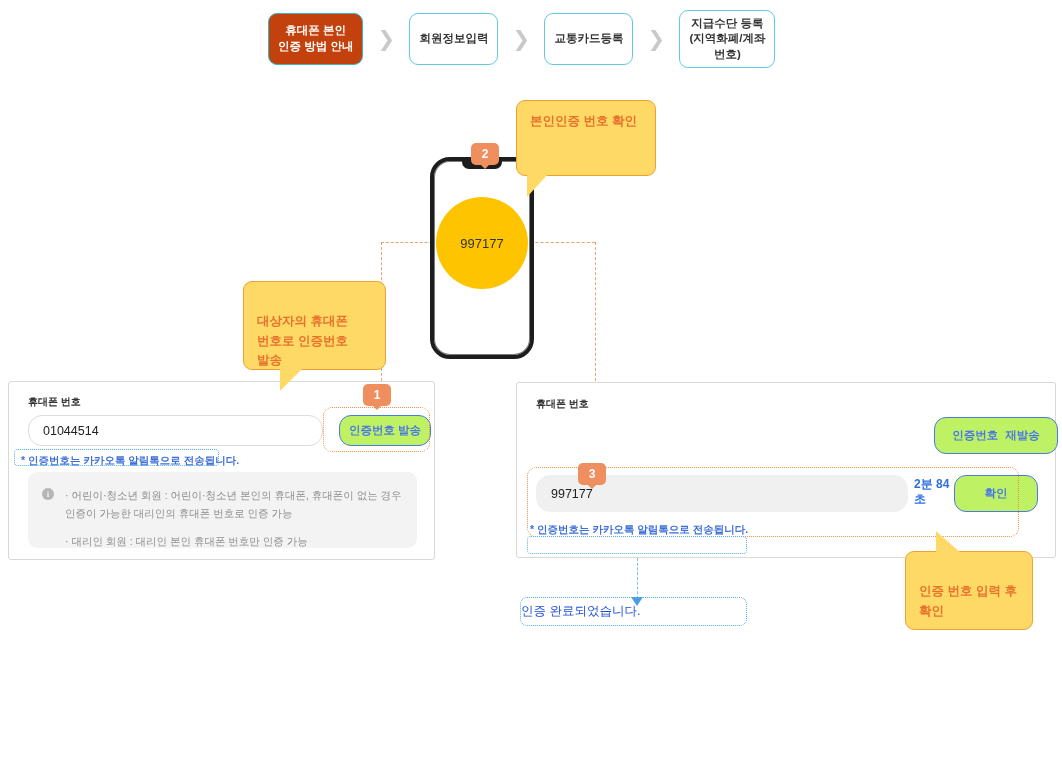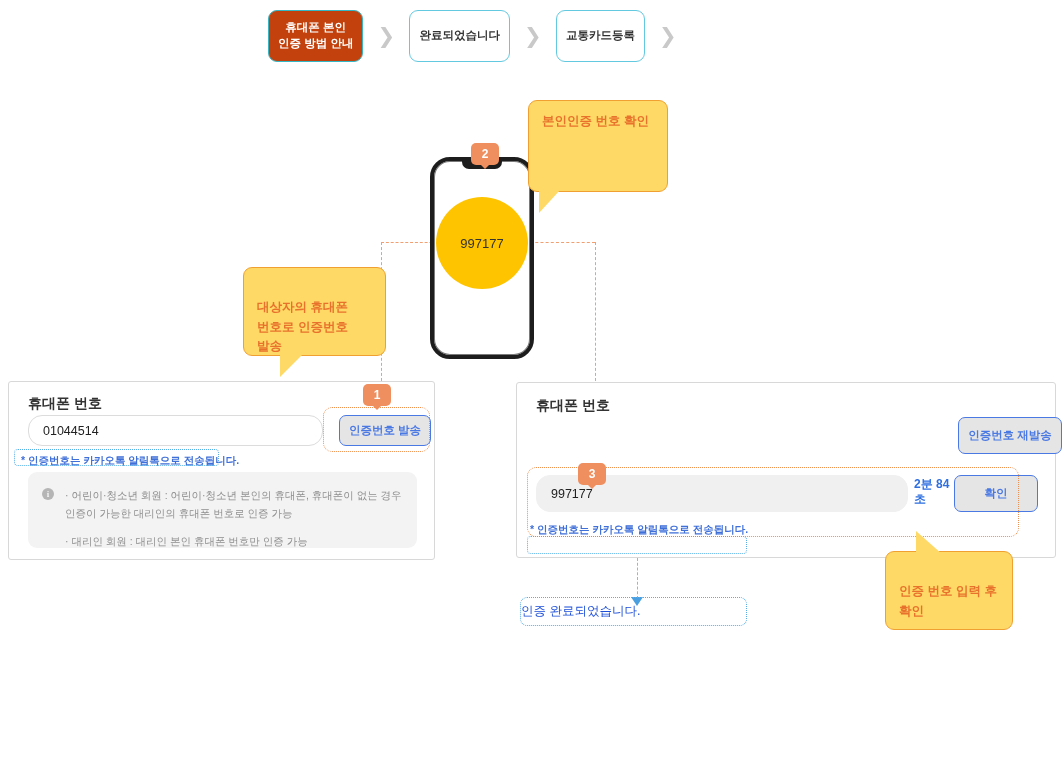--- a/index.html
+++ b/index.html
@@ -112,37 +112,37 @@
   }
   .tail { position:absolute; width:0; height:0; }
 
   
   .card {
     position:absolute;
     background:#ffffff;
     border:1px solid #d8d8d8;
     border-radius:3px;
   }
-  .field-label { font-size:14px; font-weight:700; color:#333; }
+  .field-label { font-size:10px; font-weight:700; color:#333; }
   .textbox {
     border-radius:14px;
     display:flex; align-items:center;
     padding:8px 14px;
     font-size:12.5px; color:#222;
   }
   .tb-white { background:#ffffff; border:1px solid #dcdcdc; }
   .tb-blue  { background:#e4ecfb; border:1px solid #e4ecfb; }
   .tb-gray  { background:#f0f0f0; border:1px solid #f0f0f0; }
   .btn-outline {
     border:1.4px solid #4b79e4;
-    border-radius:7px;
+    border-radius:12px;
     color:#4b79e4;
     font-size:11.5px; font-weight:700;
     display:flex; align-items:center; justify-content:center;
-    background:#e5e5e5;
+    background:#bef264;
   }
   .note-blue { font-size:10.5px; color:#3f6fd8; font-weight:700; }
   .infobox {
     background:#f3f3f3; border-radius:9px;
     padding:14px 12px 14px 14px;
   }
   .info-icon {
     width:12px;height:12px;border-radius:50%;
     background:#b5b5b5;color:#f3f3f3;
     font-size:9px;font-weight:700;line-height:12px;text-align:center;
@@ -168,24 +168,27 @@
 </style>
 </head>
 <body>
 
 <div class="stage">
 
   <div class="steps">
     <div class="step active">휴대폰 본인
 인증 방법 안내</div>
     <div class="chev">❯</div>
-    <div class="step">완료되었습니다</div>
+    <div class="step">회원정보입력</div>
     <div class="chev">❯</div>
     <div class="step">교통카드등록</div>
     <div class="chev">❯</div>
+    <div class="step tall">지급수단 등록
+(지역화폐/계좌
+번호)</div>
   </div>
 
   <div class="dash-v" style="left:381px; top:242px; height:144px;"></div>
   <div class="dash-h" style="left:381px; top:242px; width:66px;"></div>
   <div class="arrow-r" style="left:444px; top:237px;"></div>
 
   <div class="dash-h" style="left:525px; top:242px; width:70px;"></div>
   <div class="dash-v" style="left:595px; top:242px; height:144px;"></div>
 
   <div class="dash-v-dot" style="left:595px; top:386px; height:68px;"></div>
@@ -195,28 +198,28 @@
     <div class="notch"></div>
   </div>
   <div class="otp-circle">
     <span>997177</span>
   </div>
 
   <div class="badge" style="left:471px; top:143px;">
     <span>2</span>
   </div>
 
-  <div class="callout" style="left:528px; top:100px; width:140px; height:92px;">
+  <div class="callout" style="left:516px; top:100px; width:140px; height:76px;">
     <span>본인인증 번호 확인</span>
     <span class="tail" style="left:10px; bottom:-22px;
       border-left:0 solid transparent; border-right:22px solid transparent;
       border-top:24px solid #ffd966;"></span>
   </div>
 
-  <div class="callout" style="left:243px; top:267px; width:143px; height:89px; white-space:pre-line;">
+  <div class="callout" style="left:243px; top:281px; width:143px; height:89px; white-space:pre-line;">
     <span>대상자의 휴대폰
 번호로 인증번호
 발송</span>
     <span class="tail" style="left:36px; bottom:-22px;
       border-left:0 solid transparent; border-right:24px solid transparent;
       border-top:24px solid #ffd966;"></span>
   </div>
 
   <div class="card" style="left:8px; top:381px; width:427px; height:179px;">
 
@@ -251,21 +254,21 @@
 
   <div class="badge" style="left:363px; top:384px;">
     <span>1</span>
   </div>
 
   <div class="card" style="left:516px; top:382px; width:540px; height:176px;">
 
     <div class="field-label" style="position:absolute; left:19px; top:14px;">휴대폰 번호</div>
 
 
-    <div class="btn-outline" style="position:absolute; left:441px; top:34px; width:104px; height:37px;">
+    <div class="btn-outline" style="position:absolute; left:417px; top:34px; width:124px; height:37px;font-family:Liberation Mono, monospace;">
       <span>인증번호 재발송</span>
     </div>
 
     <div class="textbox tb-gray" style="position:absolute; left:19px; top:92px; width:372px; height:37px;">
       <span>997177</span>
     </div>
 
     <div class="timer" style="position:absolute; left:397px; top:94px; white-space:pre-line;">2분 84
 초</div>
 
@@ -285,21 +288,21 @@
   </div>
 
   <div class="dash-v-blue" style="left:637px; top:558px; height:41px;"></div>
   <div class="arrow-d-blue" style="left:631px; top:597px;"></div>
 
   <div class="complete-box" style="left:520px; top:597px; width:227px; height:29px;">
     <span>인증 완료되었습니다.</span>
   </div>
 
 
-  <div class="callout" style="left:885px; top:551px; width:128px; height:79px; white-space:pre-line;">
+  <div class="callout" style="left:905px; top:551px; width:128px; height:79px; white-space:pre-line;">
     <span>인증 번호 입력 후
 확인</span>
     <span class="tail" style="left:30px; top:-21px;
       border-left:0 solid transparent; border-right:26px solid transparent;
       border-bottom:23px solid #ffd966;"></span>
   </div>
 
 </div>
 
 </body></html>

